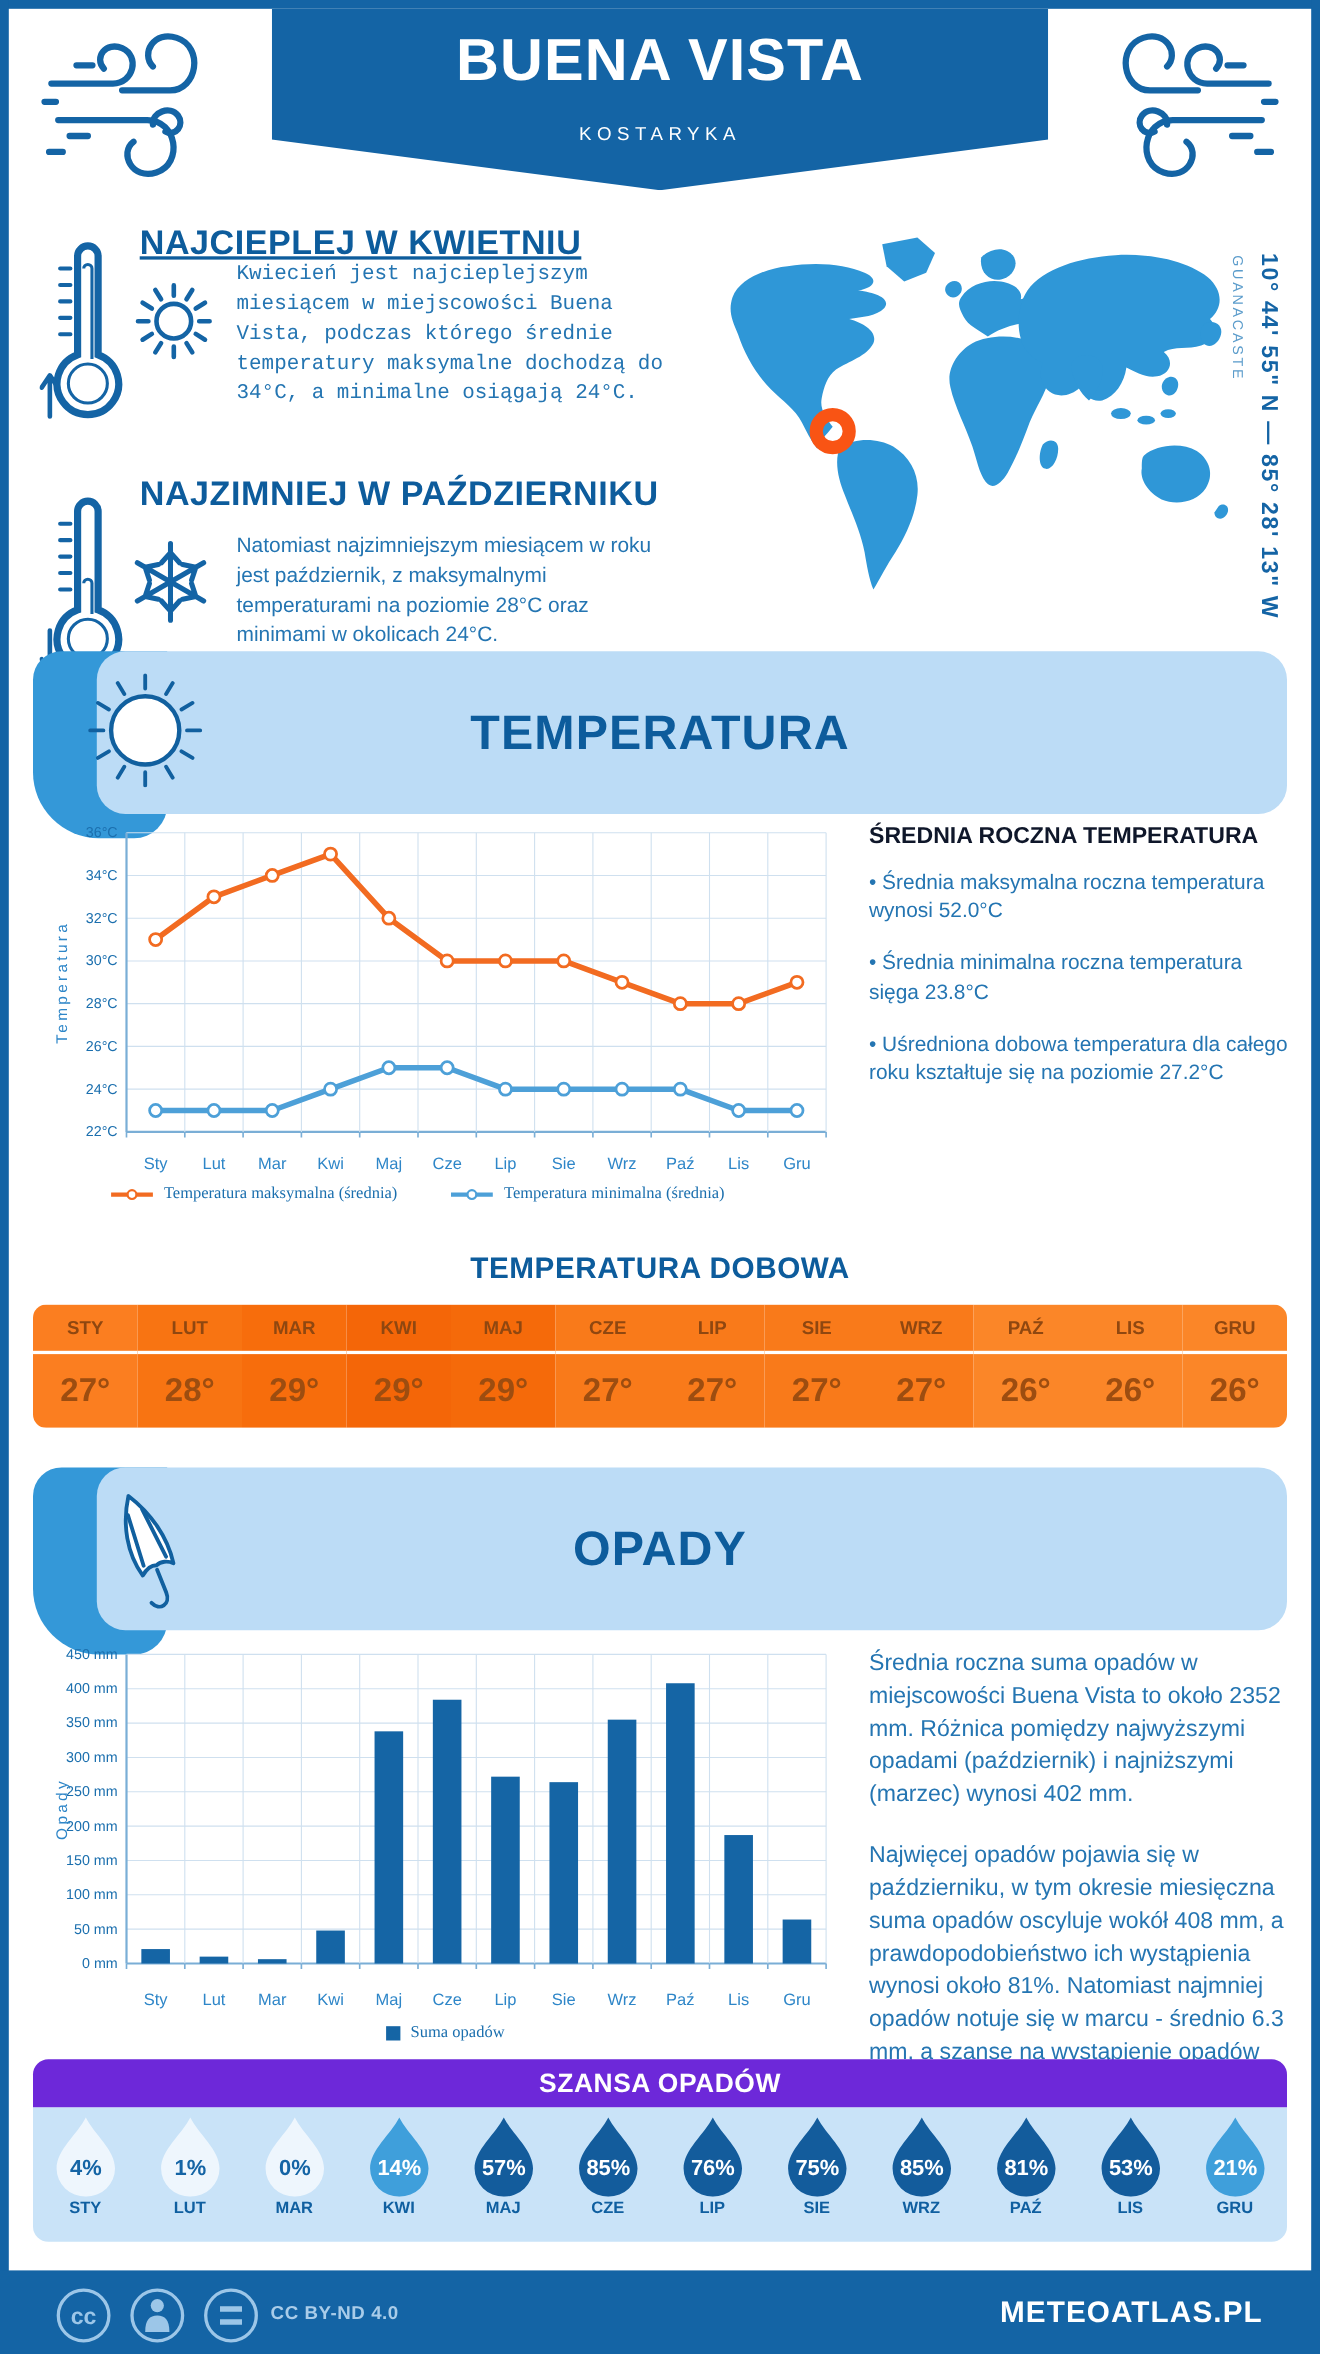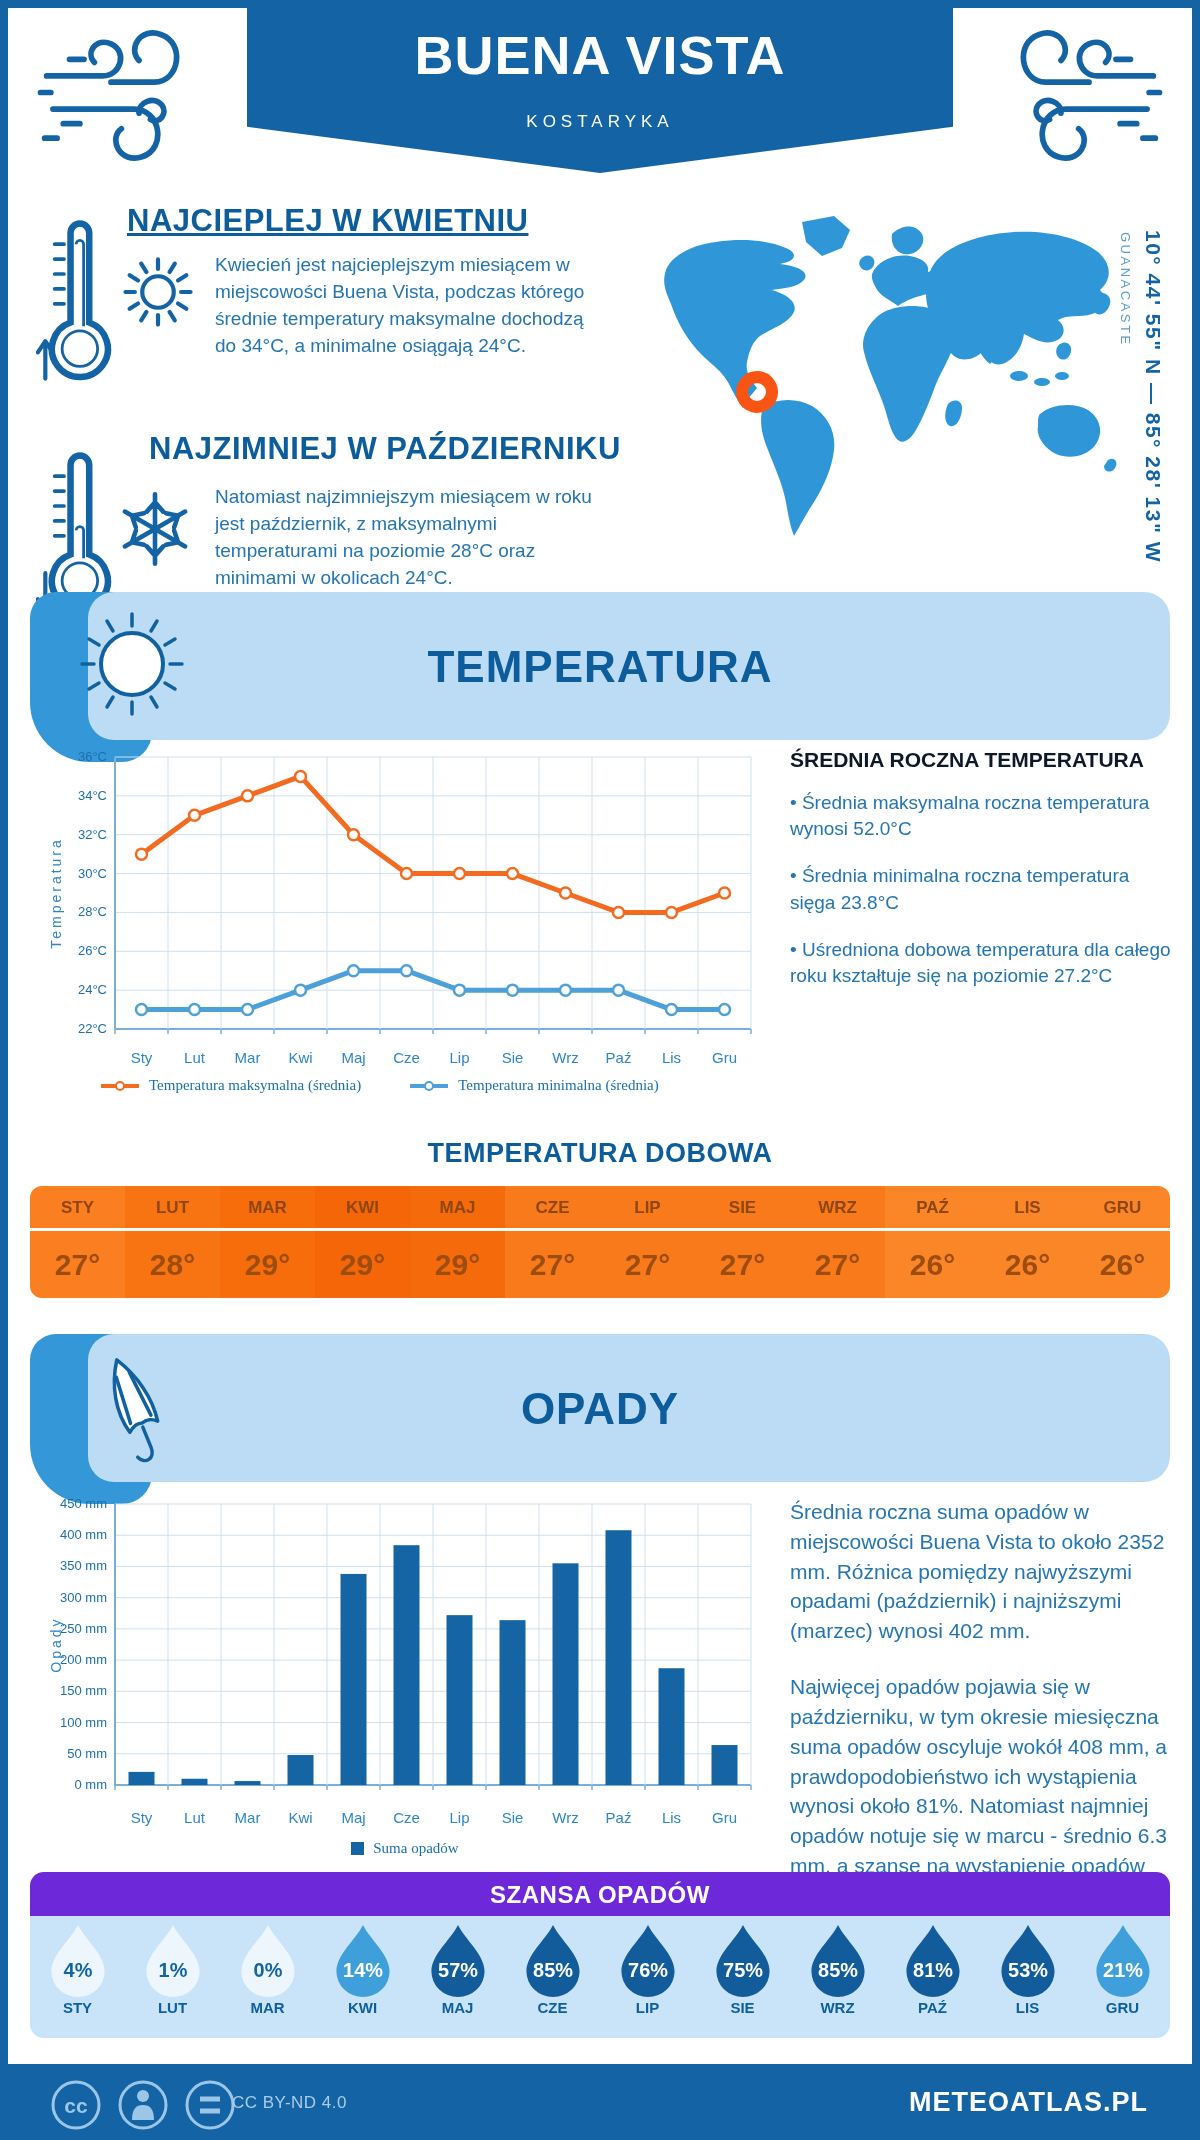--- a/index.html
+++ b/index.html
@@ -68,21 +68,21 @@
   .chance-head{position:absolute;left:0;top:0;width:1140px;height:44px;background:#6d28d9;
     border-radius:14px 14px 0 0;text-align:center;line-height:46px;color:#fff;
     font-size:24px;font-weight:bold;letter-spacing:.5px;}
   .chance-body{position:absolute;left:0;top:44px;width:1140px;height:122px;background:#c9e3f8;
     border-radius:0 0 14px 14px;display:flex;}
   .drop-cell{flex:1;position:relative;display:flex;flex-direction:column;align-items:center;}
   .drop-cell svg{margin-top:7px;}
   .drop-month{font-size:15px;font-weight:bold;color:#0f5fa0;margin-top:2px;}
 
   .footer{position:absolute;left:0;bottom:0;width:1200px;height:76px;background:#1464a5;}
-  .license{position:absolute;left:232px;top:29px;font-size:17px;font-weight:normal;
+  .license{position:absolute;left:246px;top:29px;font-size:17px;font-weight:bold;
     color:#a9cce9;letter-spacing:.5px;}
   .brand{position:absolute;right:52px;top:23px;font-size:27px;font-weight:bold;
     color:#fff;letter-spacing:1px;}
 
   .chart{position:absolute;}
   svg text{font-family:"Liberation Sans",sans-serif;}
 </style>
 </head>
 <body>
 
@@ -115,30 +115,30 @@
     <path d="M43 28 a4 4 0 0 1 8 0 V116" fill="none" stroke="#1464a5" stroke-width="3"></path>
     <circle cx="47" cy="140" r="19" fill="none" stroke="#1464a5" stroke-width="3"></circle>
     <path d="M20 28 h10 M20 44 h10 M20 60 h10 M20 76 h10 M20 92 h10" stroke="#1464a5" stroke-width="4" stroke-linecap="round"></path>
     <path d="M10 172 V134 M2 144 L10 132 L18 144" fill="none" stroke="#1464a5" stroke-width="4.5" stroke-linecap="round" stroke-linejoin="round"></path>
   </svg>
   <div class="h2" style="left:127px;top:203px;text-decoration:underline;">NAJCIEPLEJ W KWIETNIU</div>
   <svg class="icon-abs" style="left:116px;top:250px;" width="84" height="84" viewBox="0 0 80 80" fill="none" stroke="#1464a5" stroke-width="4" stroke-linecap="round">
     <circle cx="40" cy="40" r="15"></circle>
     <path d="M62 40 H71 M59 51 L67 56 M51 59 L56 67 M40 62 V71 M29 59 L24 67 M21 51 L13 56 M18 40 H9 M21 29 L13 24 M29 21 L24 13 M40 18 V9 M51 21 L56 13 M59 29 L67 24"></path>
   </svg>
-  <div class="para" style="left:215px;top:252px;width:392px;">Kwiecień jest najcieplejszym miesiącem w miejscowości Buena Vista, podczas którego średnie temperatury maksymalne dochodzą do 34°C, a minimalne osiągają 24°C.</div>
+  <div class="para" style="left:215px;top:236px;width:392px;font-family:Liberation Mono, monospace;">Kwiecień jest najcieplejszym miesiącem w miejscowości Buena Vista, podczas którego średnie temperatury maksymalne dochodzą do 34°C, a minimalne osiągają 24°C.</div>
 
   <svg class="icon-abs" style="left:36px;top:446px;" width="84" height="176" viewBox="0 0 90 180">
     <path d="M37 16 a10 10 0 0 1 20 0 V112 a30 30 0 1 1 -20 0 Z" fill="#fff" stroke="#1464a5" stroke-width="7"></path>
     <path d="M43 86 a4 4 0 0 1 8 0 V116" fill="none" stroke="#1464a5" stroke-width="3"></path>
     <circle cx="47" cy="140" r="19" fill="none" stroke="#1464a5" stroke-width="3"></circle>
     <path d="M20 28 h10 M20 44 h10 M20 60 h10 M20 76 h10 M20 92 h10" stroke="#1464a5" stroke-width="4" stroke-linecap="round"></path>
     <path d="M10 132 V170 M2 160 L10 172 L18 160" fill="none" stroke="#1464a5" stroke-width="4.5" stroke-linecap="round" stroke-linejoin="round"></path>
   </svg>
-  <div class="h2" style="left:127px;top:431px;margin-left:22px;">NAJZIMNIEJ W PAŹDZIERNIKU</div>
+  <div class="h2" style="left:127px;top:431px;">NAJZIMNIEJ W PAŹDZIERNIKU</div>
   <svg class="icon-abs" style="left:112px;top:486px;" width="86" height="86" viewBox="0 0 84 84" fill="none" stroke="#1464a5" stroke-width="4.5" stroke-linecap="round">
     <g id="sf-arm">
         <path d="M42 8 V76 M42 16 L34 25 M42 16 L50 25 M42 68 L34 59 M42 68 L50 59"></path>
       </g>
     <use href="#sf-arm" transform="rotate(60 42 42)"></use>
     <use href="#sf-arm" transform="rotate(120 42 42)"></use>
   </svg>
   <div class="para" style="left:215px;top:484px;width:400px;">Natomiast najzimniejszym miesiącem w roku jest październik, z maksymalnymi temperaturami na poziomie 28°C oraz minimami w okolicach 24°C.</div>
 
   <svg class="icon-abs" style="left:652px;top:200px;" width="480" height="360" viewBox="0 0 480 360">

